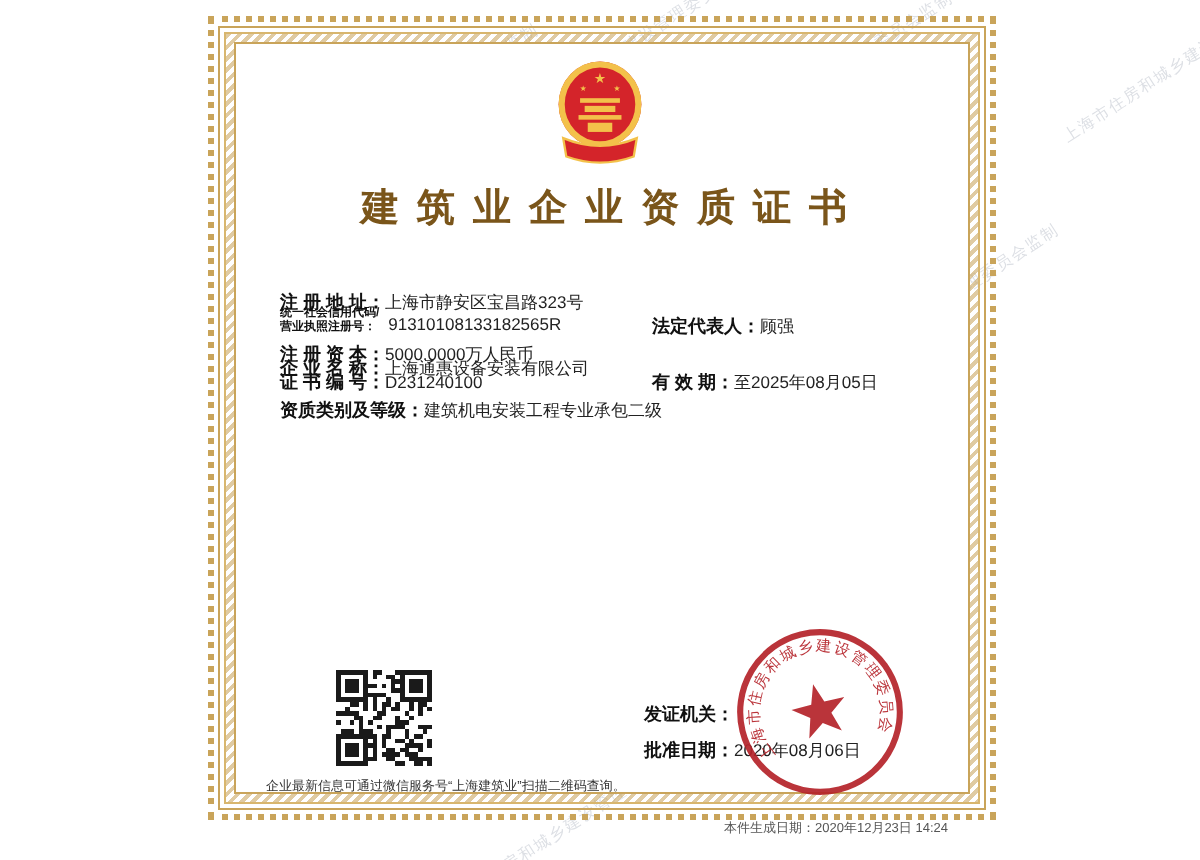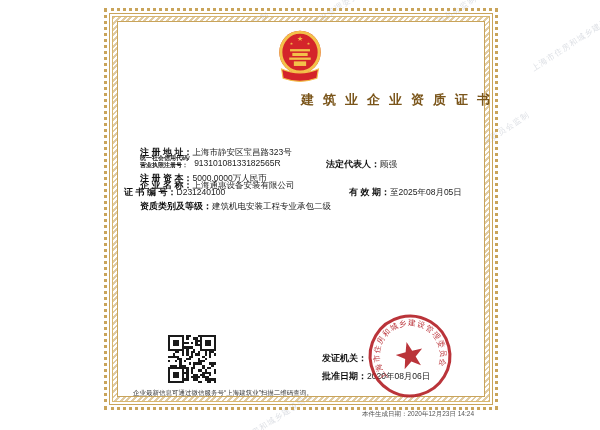--- a/index.html
+++ b/index.html
@@ -20,22 +20,22 @@
   .frame-content { width:100%; height:100%; box-sizing:border-box; border:1px solid #c9a45a; background:#fff; }
   
   .wm {
     position:absolute; font-size:8px; color:#8e97a8; opacity:.30; white-space:nowrap;
     transform:rotate(-33deg); letter-spacing:1px; pointer-events:none;
   }
   
   .emblem { position:absolute; left:277px; top:29px; width:46px; height:54px; }
   
   .cert-title {
-    position:absolute; left:105px; top:91px; width:394px; text-align:right;
-    font-size:13px; font-weight:700; color:#7a551a; letter-spacing:9px; padding-left:9px; box-sizing:border-box;
+    position:absolute; left:105px; top:91px; width:394px; text-align:center;
+    font-size:19px; font-weight:700; color:#7a551a; letter-spacing:9px; padding-left:9px; box-sizing:border-box;
   }
   
   .row { position:absolute; white-space:nowrap; }
   .lbl { font-weight:700; font-size:9px; color:#111; }
   .val { font-size:8.5px; color:#222; }
   .lbl2 { display:inline-block; vertical-align:middle; font-weight:700; font-size:6px; line-height:6.5px; color:#111; }
   
   .qr { position:absolute; left:168px; top:335px; width:48px; height:48px; }
   .seal { position:absolute; left:366px; top:312px; width:88px; height:88px; transform:rotate(-14deg); opacity:.92; }
   .footer-note { position:absolute; left:133px; top:389px; font-size:6.5px; color:#333; }
@@ -98,25 +98,25 @@
 
   <div class="row" style="left:326px; top:153px;">
     <span class="lbl">法定代表人：</span><span class="val">顾强</span>
   </div>
 
   <div class="row" style="left:140px; top:167px;">
     <span class="lbl">注 册 资 本：</span><span class="val">5000.0000万人民币</span>
   </div>
 
 
-  <div class="row" style="left:124px; top:181px;">
+  <div class="row" style="left:140px; top:181px;">
     <span class="lbl">证 书 编 号：</span><span class="val">D231240100</span>
   </div>
 
-  <div class="row" style="left:326px; top:181px;margin-left:23px;">
+  <div class="row" style="left:326px; top:181px;">
     <span class="lbl">有 效 期：</span><span class="val">至2025年08月05日</span>
   </div>
 
   <div class="row" style="left:140px; top:195px;">
     <span class="lbl">资质类别及等级：</span><span class="val">建筑机电安装工程专业承包二级</span>
   </div>
 
   <div class="qr"><svg width="48" height="48" viewBox="0 0 21 21" shape-rendering="crispEdges">
         <rect x="0" y="0" width="1" height="1" fill="#1a1a1a"></rect>
         <rect x="1" y="0" width="1" height="1" fill="#1a1a1a"></rect>

